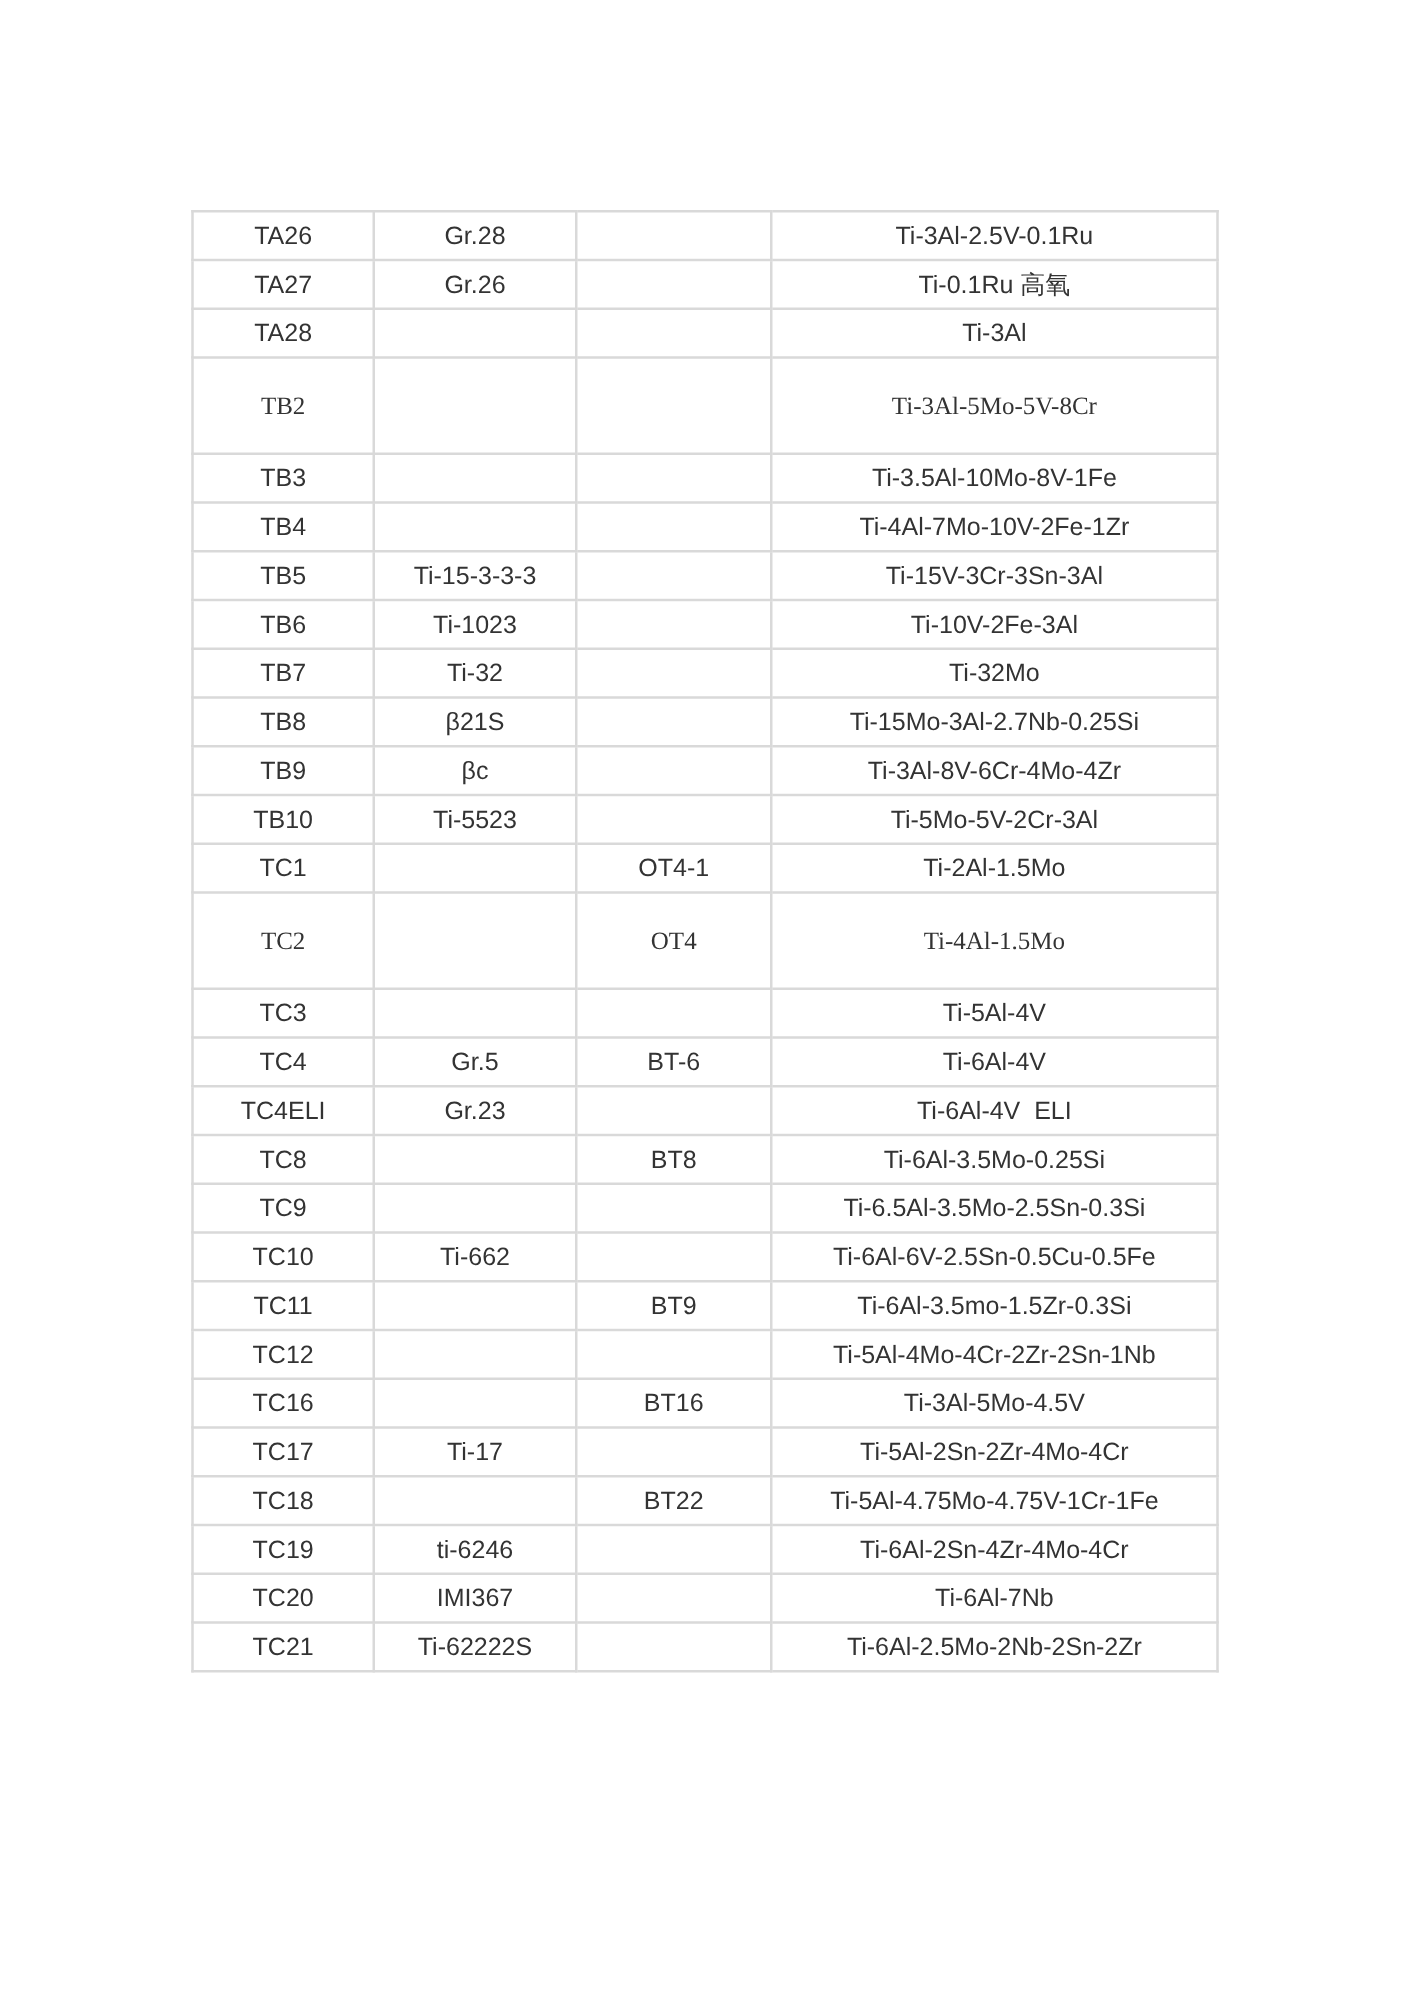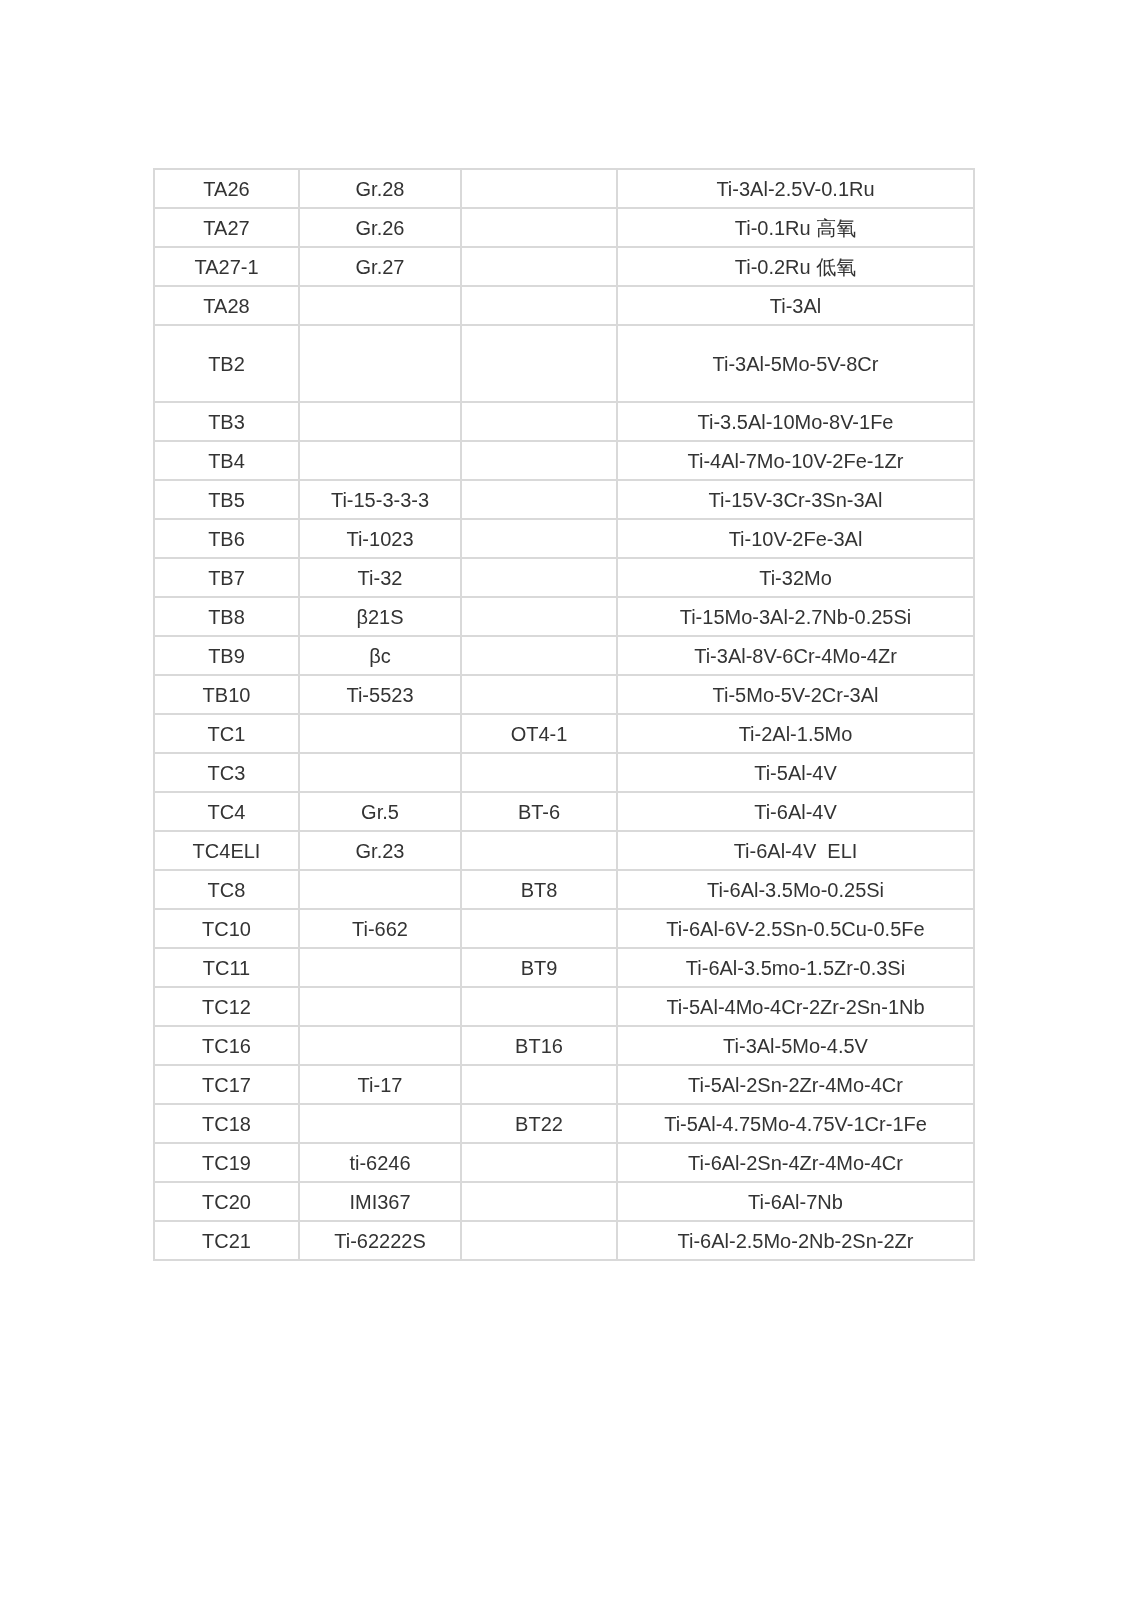--- a/index.html
+++ b/index.html
@@ -31,20 +31,21 @@
     font-size: 20px;
     line-height: 1.2;
     color: #333333;
     height: 37px;
     padding: 0 4px;
     white-space: pre-wrap;
     overflow: hidden;
   }
   table.alloy-table tr.tall td {
     height: 75px;
+    font-family: Liberation Serif, serif;
   }
 </style>
 </head>
 <body>
 
 <div class="page">
   <table class="alloy-table">
     <colgroup>
       <col style="width:145px">
       <col style="width:162px">
@@ -58,26 +59,20 @@
           <td></td>
           <td>Ti-3Al-2.5V-0.1Ru</td>
         </tr>
         <tr>
           <td>TA27</td>
           <td>Gr.26</td>
           <td></td>
           <td>Ti-0.1Ru 高氧</td>
         </tr>
         <tr>
-          <td>TA27-1</td>
-          <td>Gr.27</td>
-          <td></td>
-          <td>Ti-0.2Ru 低氧</td>
-        </tr>
-        <tr>
           <td>TA28</td>
           <td></td>
           <td></td>
           <td>Ti-3Al</td>
         </tr>
         <tr class="tall">
           <td>TB2</td>
           <td></td>
           <td></td>
           <td>Ti-3Al-5Mo-5V-8Cr</td>
@@ -128,20 +123,26 @@
           <td>TB10</td>
           <td>Ti-5523</td>
           <td></td>
           <td>Ti-5Mo-5V-2Cr-3Al</td>
         </tr>
         <tr>
           <td>TC1</td>
           <td></td>
           <td>OT4-1</td>
           <td>Ti-2Al-1.5Mo</td>
+        </tr>
+        <tr class="tall">
+          <td>TC2</td>
+          <td></td>
+          <td>OT4</td>
+          <td>Ti-4Al-1.5Mo</td>
         </tr>
         <tr>
           <td>TC3</td>
           <td></td>
           <td></td>
           <td>Ti-5Al-4V</td>
         </tr>
         <tr>
           <td>TC4</td>
           <td>Gr.5</td>
@@ -152,20 +153,26 @@
           <td>TC4ELI</td>
           <td>Gr.23</td>
           <td></td>
           <td>Ti-6Al-4V  ELI</td>
         </tr>
         <tr>
           <td>TC8</td>
           <td></td>
           <td>BT8</td>
           <td>Ti-6Al-3.5Mo-0.25Si</td>
+        </tr>
+        <tr>
+          <td>TC9</td>
+          <td></td>
+          <td></td>
+          <td>Ti-6.5Al-3.5Mo-2.5Sn-0.3Si</td>
         </tr>
         <tr>
           <td>TC10</td>
           <td>Ti-662</td>
           <td></td>
           <td>Ti-6Al-6V-2.5Sn-0.5Cu-0.5Fe</td>
         </tr>
         <tr>
           <td>TC11</td>
           <td></td>

